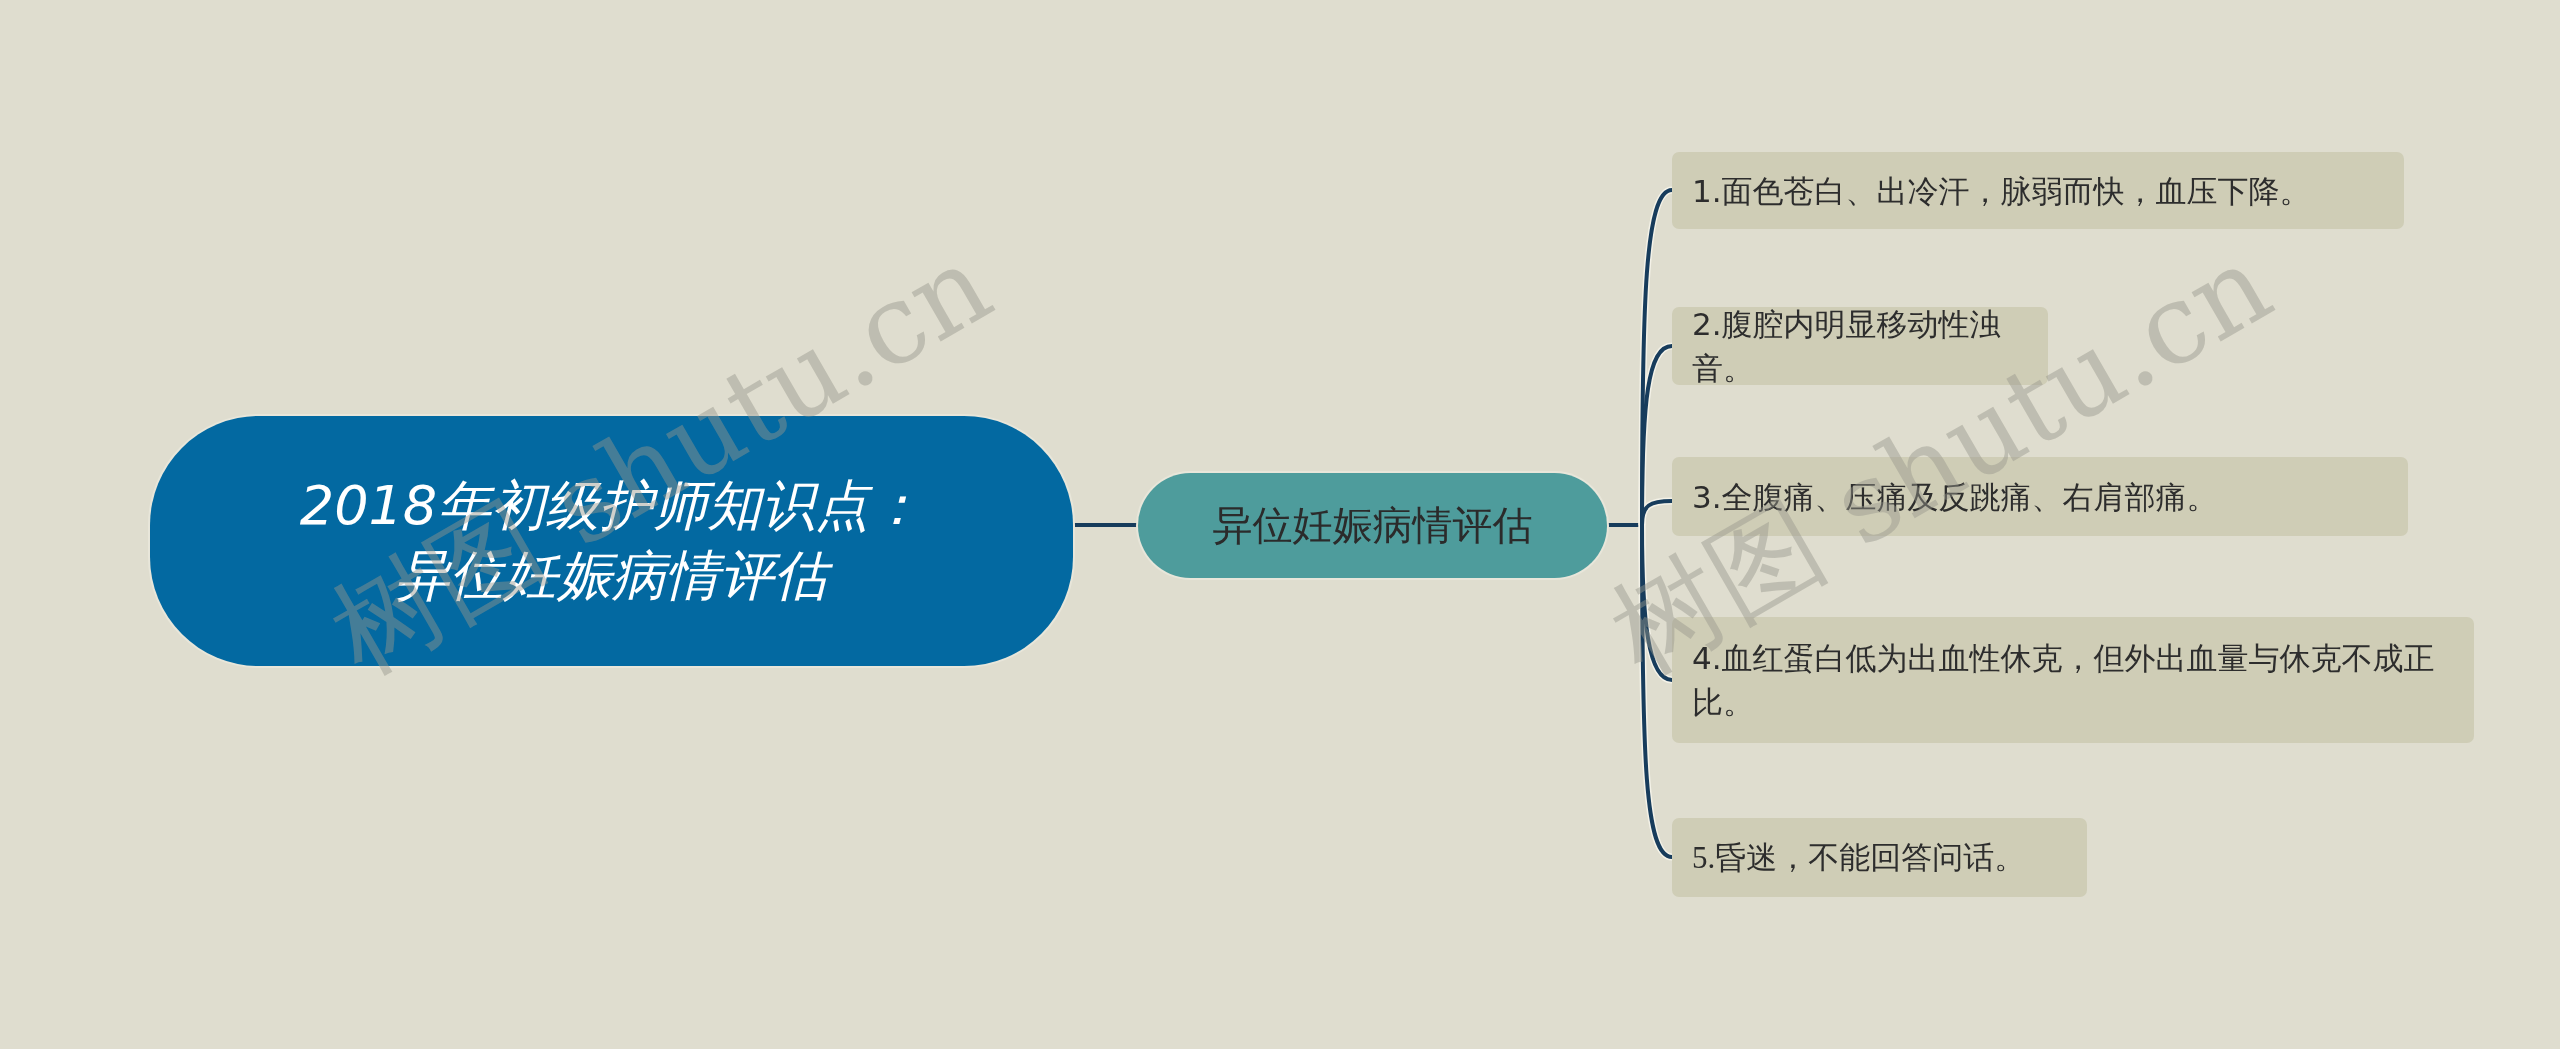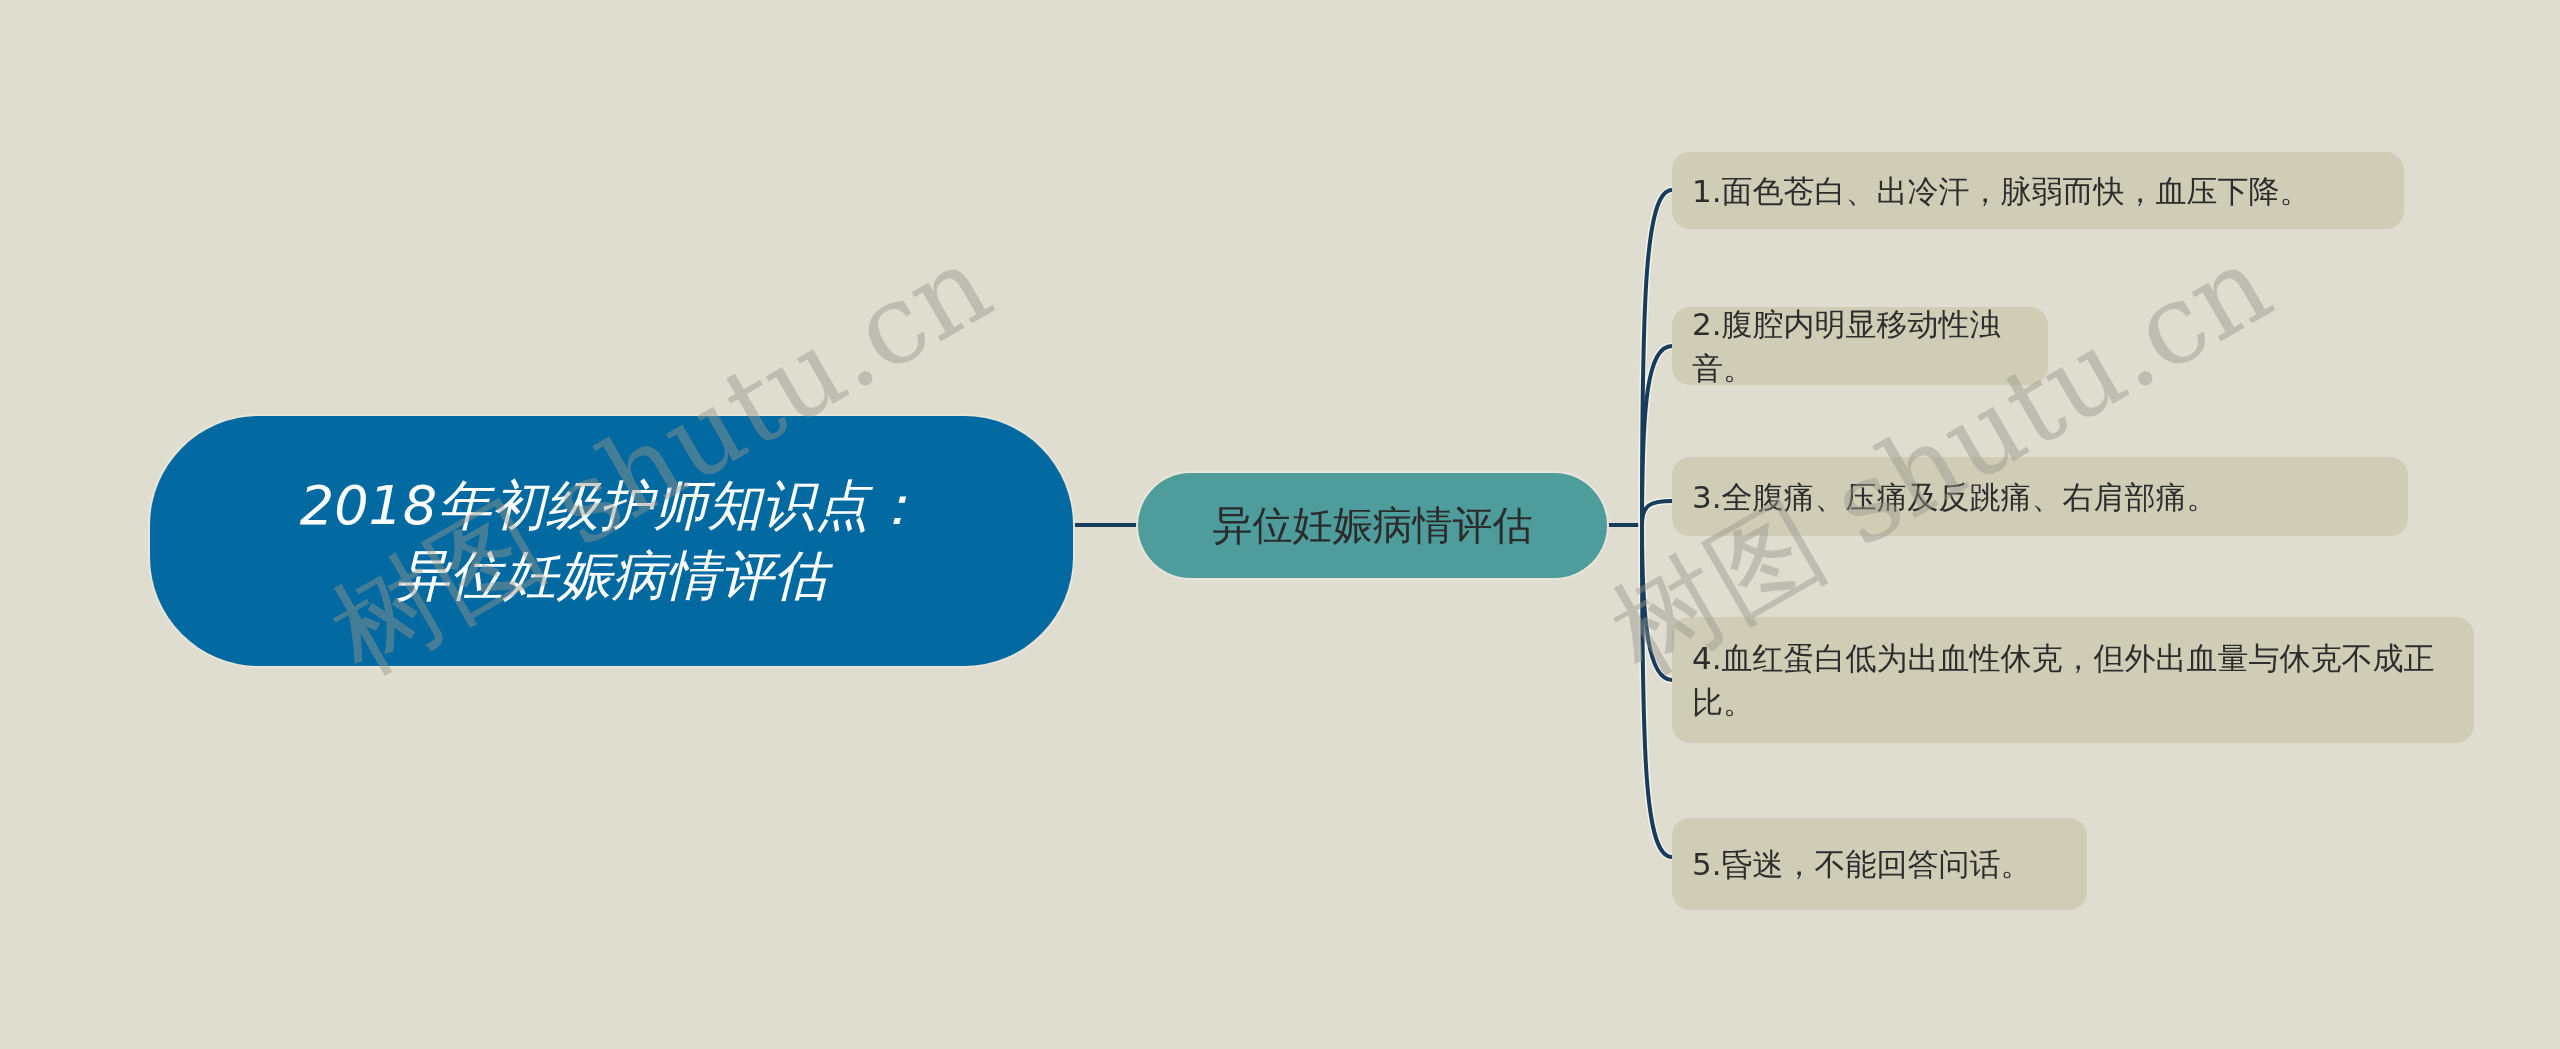--- a/index.html
+++ b/index.html
@@ -20,21 +20,21 @@
   .root .txt { font-size:54px; line-height:70px; }
   .mid {
     position:absolute; left:1138px; top:473px; width:469px; height:105px;
     background:#4e9c9c; border-radius:53px;
     box-shadow:0 0 0 2px #e8e6da;
     display:flex; align-items:center; justify-content:center;
     color:#2b2b2b; font-size:40px;
   }
   .leaf {
     position:absolute; left:1672px;
-    background:#cfcdb6; border-radius:18px;
+    background:#cfcdb6; border-radius:7px;
     color:#2d2d2d; font-size:31px; line-height:44px;
     padding:0 20px; box-sizing:border-box;
     display:flex; align-items:center;
   }
   .watermark {
     position:absolute; color:rgba(150,150,140,0.45);
     font-family:"DejaVu Serif","Liberation Serif",serif;
     font-size:110px; white-space:nowrap; transform:rotate(-30deg);
     transform-origin:left bottom; pointer-events:none;
   }
@@ -82,19 +82,19 @@
   </div>
   <div class="leaf" style="top:307px; width:376px; height:78px;">
     <span>2.腹腔内明显移动性浊音。</span>
   </div>
   <div class="leaf" style="top:457px; width:736px; height:79px;text-align:center;">
     <span>3.全腹痛、压痛及反跳痛、右肩部痛。</span>
   </div>
   <div class="leaf" style="top:617px; width:802px; height:126px;">
     <span>4.血红蛋白低为出血性休克，但外出血量与休克不成正比。</span>
   </div>
-  <div class="leaf" style="top:818px; width:415px; height:92px;">
+  <div class="leaf" style="top:818px; width:415px; height:79px;font-family:Liberation Serif, serif;">
     <span>5.昏迷，不能回答问话。</span>
   </div>
 
   <div class="watermark" style="left:380px; top:560px;">树图 shutu.cn</div>
   <div class="watermark" style="left:1660px; top:560px;">树图 shutu.cn</div>
 </div>
 
 </body></html>

